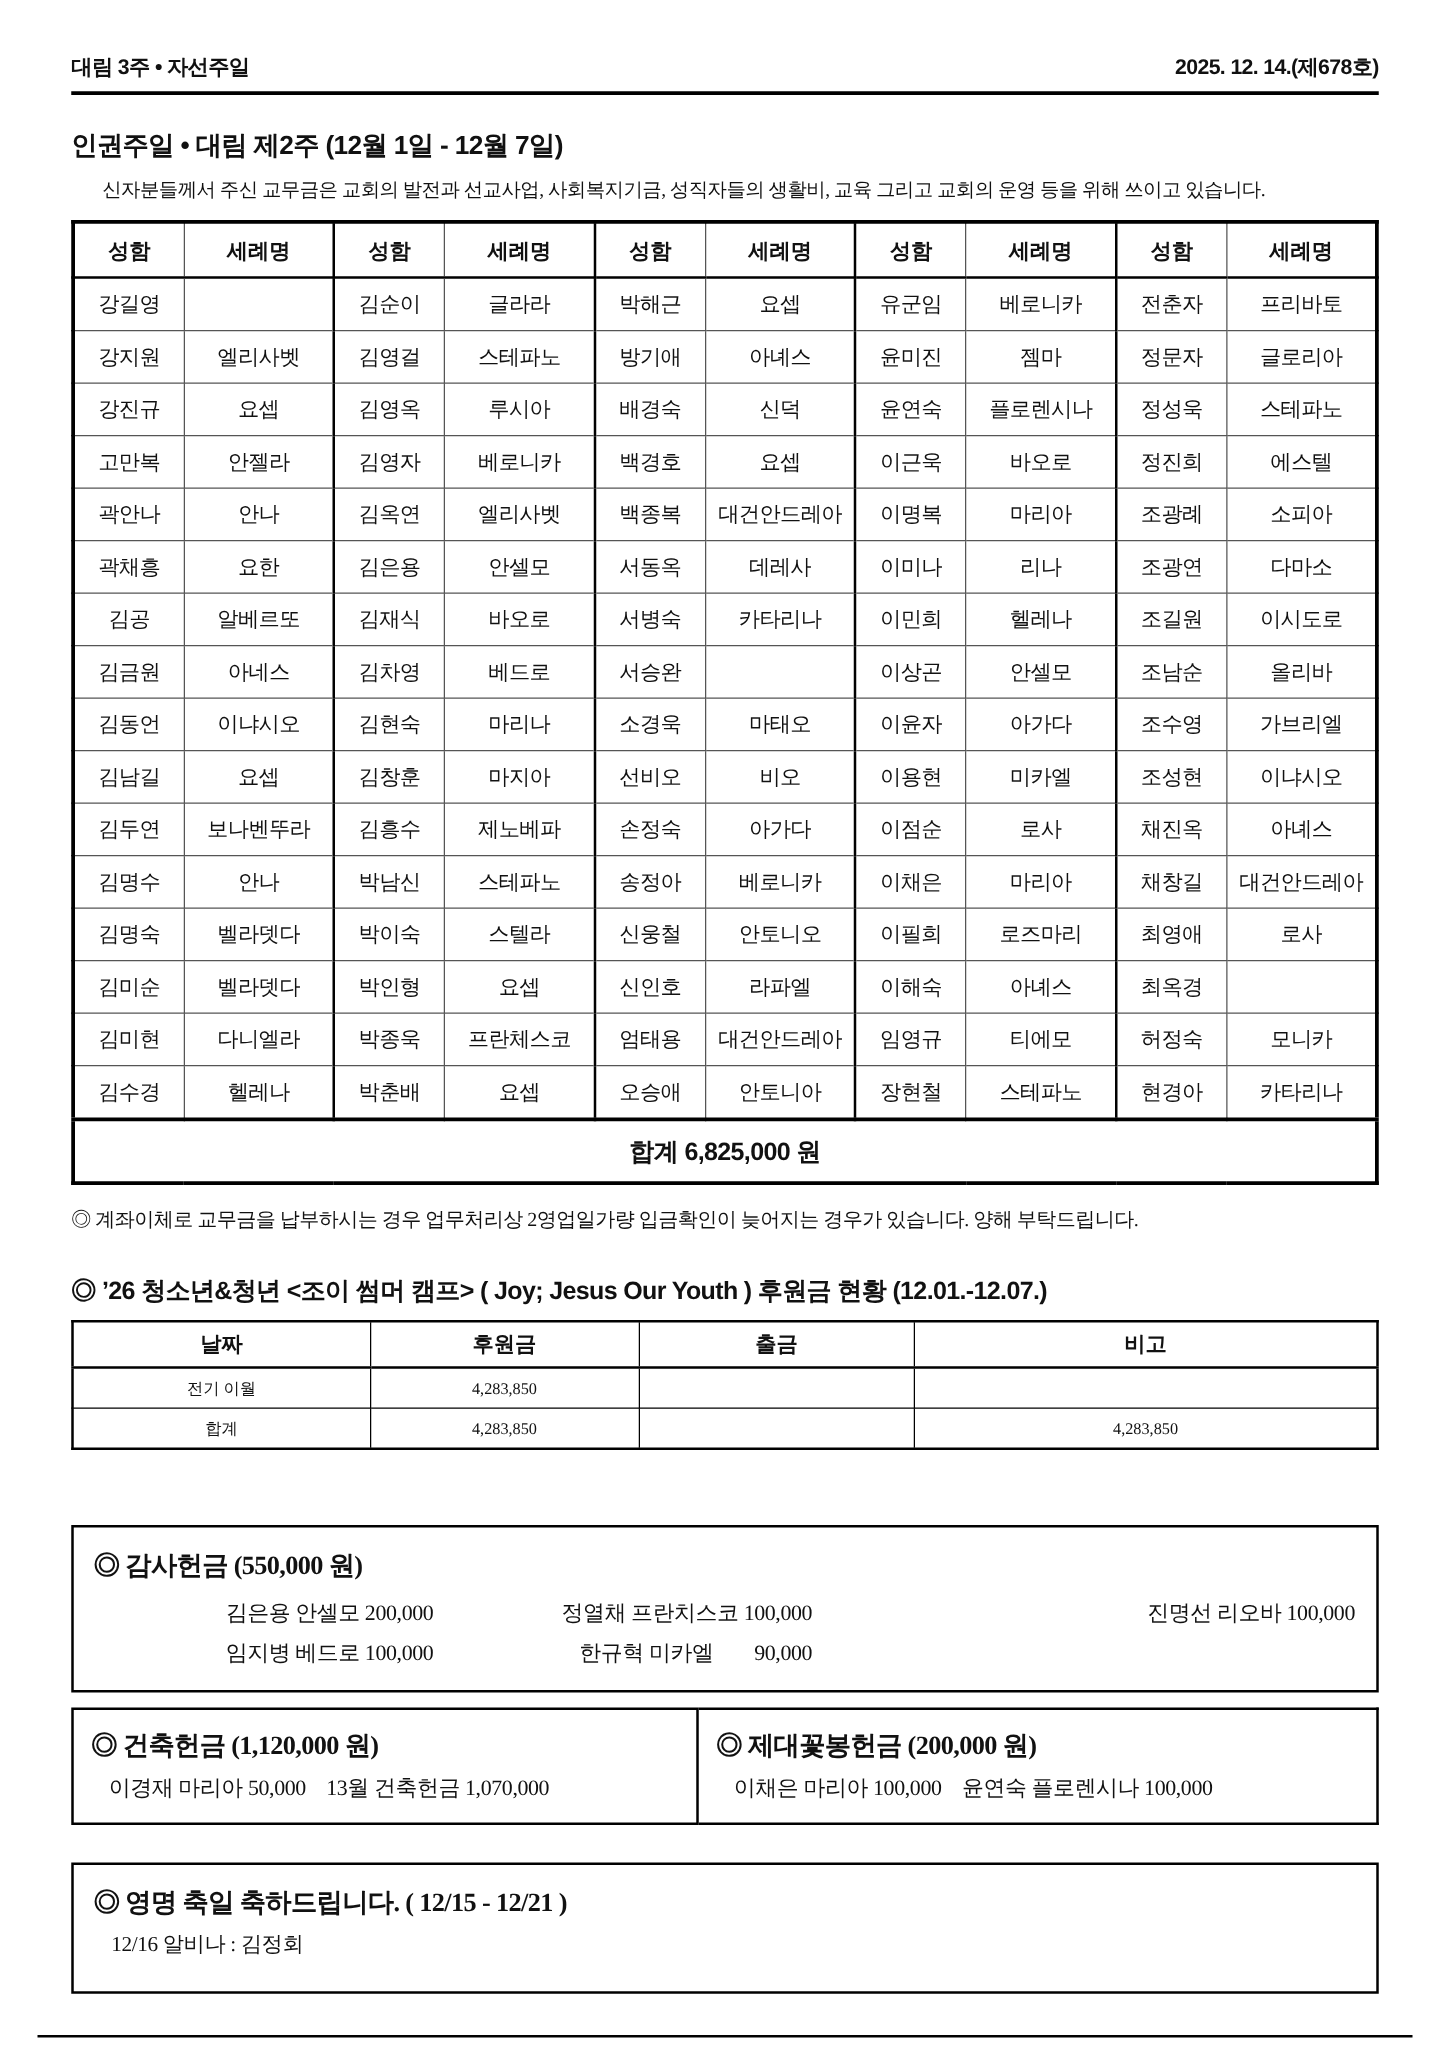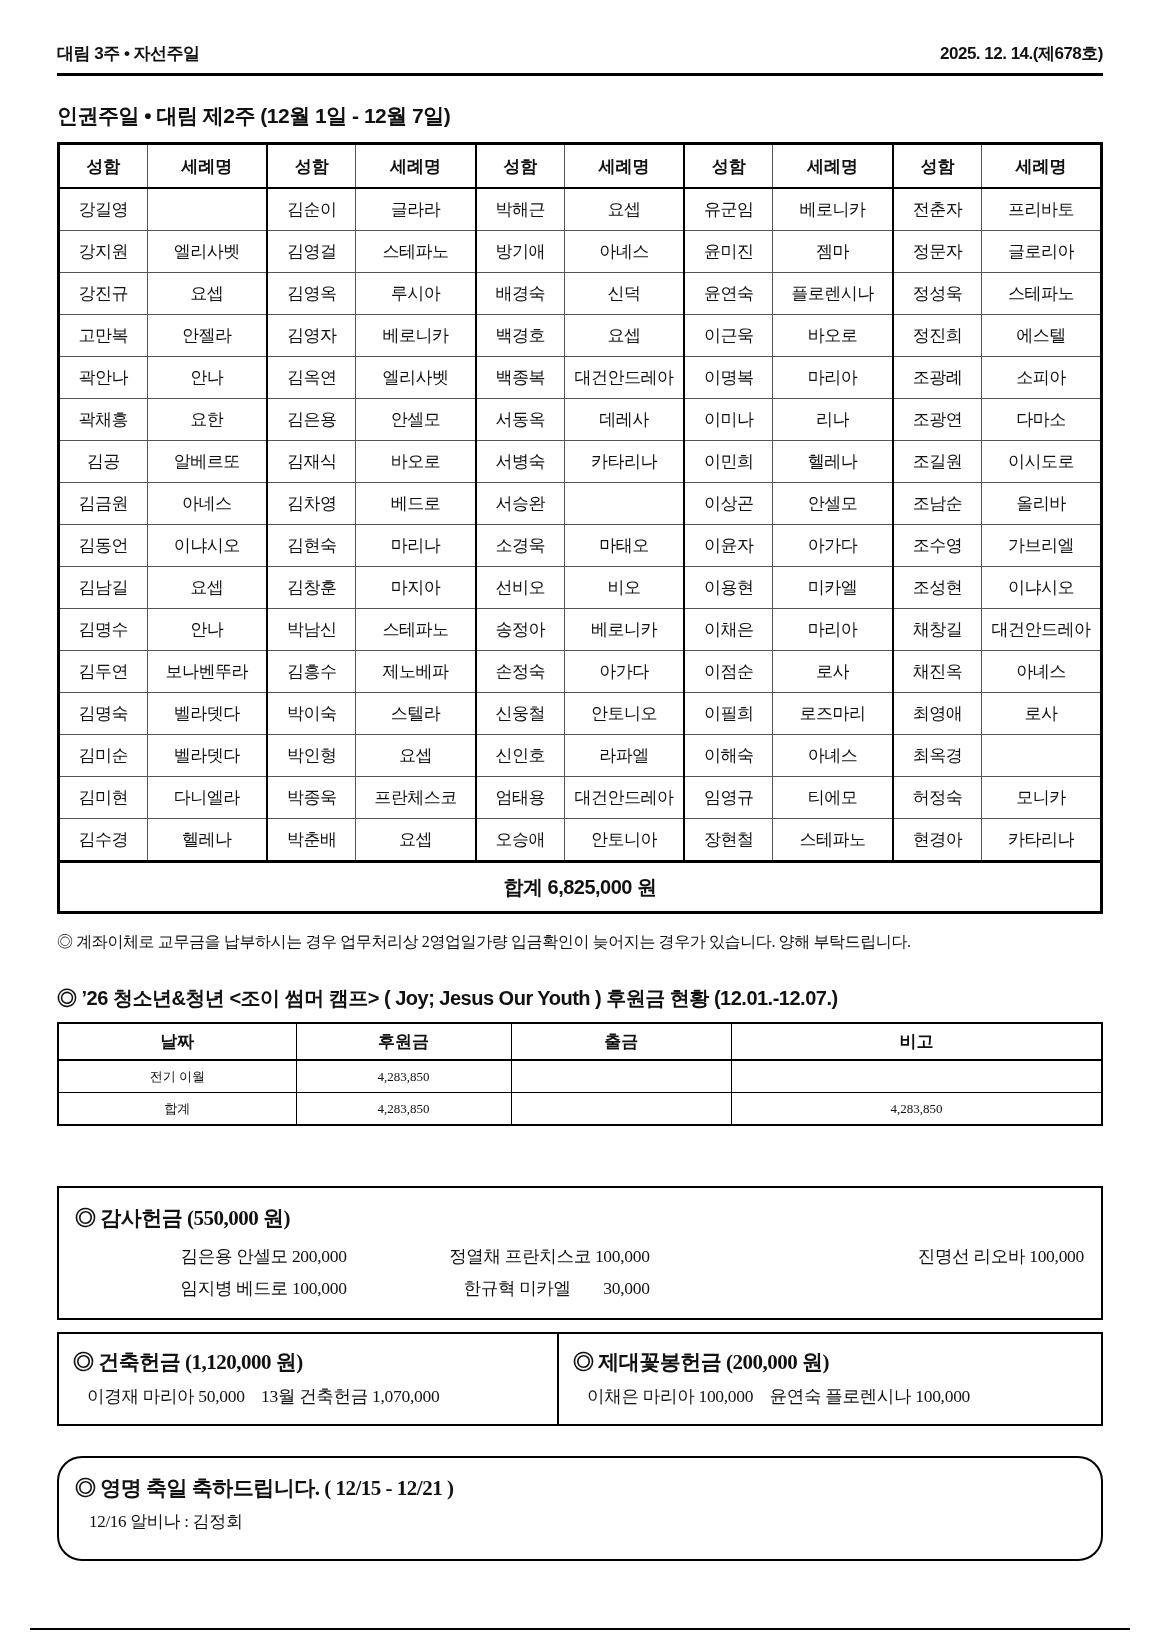--- a/index.html
+++ b/index.html
@@ -48,37 +48,38 @@
   table.entries td { font-size:17.5px; white-space:pre; height:30px; text-align:right;
     vertical-align:middle; border:none; letter-spacing:-0.3px; }
   .entries col.e1 { width:27%; } .entries col.e2 { width:30%; } .entries col.e3 { width:43%; }
 
   .half-row { display:flex; margin-top:12px; }
   .half { box-sizing:border-box; border:2.5px solid #000; padding:8px 14px 16px 14px; }
   .half.left { flex:0 0 48%; }
   .half.right { flex:0 0 52%; border-left:none; }
   .box-line { font-size:17.5px; white-space:pre; margin:4px 0 0 14px; letter-spacing:-0.3px; }
 
-  .feast { margin-top:30px; padding-bottom:26px;border-radius:25px; }
+  .feast { margin-top:30px; padding-bottom:26px; }
   .feast .box-line { font-size:17px; margin-top:8px; }
 
   .bottomrule { position:absolute; left:30px; right:30px; bottom:10px; border-top:2px solid #000; }
 </style>
 </head>
 <body>
 
 <div class="page">
 
   <div class="topbar">
     <span>대림 3주 • 자선주일</span>
     <span>2025. 12. 14.(제678호)</span>
   </div>
   <div class="toprule"></div>
 
   <h1 class="doc-title">인권주일 • 대림 제2주 (12월 1일 - 12월 7일)</h1>
+  <p class="intro">신자분들께서 주신 교무금은 교회의 발전과 선교사업, 사회복지기금, 성직자들의 생활비, 교육 그리고 교회의 운영 등을 위해 쓰이고 있습니다.</p>
 
   <table class="offering">
     <colgroup>
       <col class="c-name">
         <col class="c-bapt">
         <col class="c-name">
         <col class="c-bapt">
       <col class="c-name">
         <col class="c-bapt">
         <col class="c-name">
@@ -215,42 +216,42 @@
           <td>김창훈</td>
           <td>마지아</td>
           <td>선비오</td>
           <td>비오</td>
           <td>이용현</td>
           <td>미카엘</td>
           <td>조성현</td>
           <td>이냐시오</td>
         </tr>
         <tr>
+          <td>김두연</td>
+          <td>보나벤뚜라</td>
+          <td>김흥수</td>
+          <td>제노베파</td>
+          <td>손정숙</td>
+          <td>아가다</td>
+          <td>이점순</td>
+          <td>로사</td>
+          <td>채진옥</td>
+          <td>아녜스</td>
+        </tr>
+        <tr>
           <td>김명수</td>
           <td>안나</td>
           <td>박남신</td>
           <td>스테파노</td>
           <td>송정아</td>
           <td>베로니카</td>
           <td>이채은</td>
           <td>마리아</td>
           <td>채창길</td>
           <td>대건안드레아</td>
-        </tr>
-        <tr>
-          <td>김두연</td>
-          <td>보나벤뚜라</td>
-          <td>김흥수</td>
-          <td>제노베파</td>
-          <td>손정숙</td>
-          <td>아가다</td>
-          <td>이점순</td>
-          <td>로사</td>
-          <td>채진옥</td>
-          <td>아녜스</td>
         </tr>
         <tr>
           <td>김명숙</td>
           <td>벨라뎃다</td>
           <td>박이숙</td>
           <td>스텔라</td>
           <td>신웅철</td>
           <td>안토니오</td>
           <td>이필희</td>
           <td>로즈마리</td>
@@ -344,21 +345,21 @@
           <col class="e3">
         </colgroup>
       <tbody>
           <tr>
             <td>김은용 안셀모 200,000</td>
             <td>정열채 프란치스코 100,000</td>
             <td>진명선 리오바 100,000</td>
           </tr>
           <tr>
             <td>임지병 베드로 100,000</td>
-            <td>한규혁 미카엘        30,000</td>
+            <td>한규혁 미카엘        90,000</td>
             <td></td>
           </tr>
         </tbody>
     </table>
   </div>
 
   <div class="half-row">
     <div class="half left">
       <div class="box-title">◎ 건축헌금 (1,120,000 원)</div>
       <div class="box-line">이경재 마리아 50,000    13월 건축헌금 1,070,000</div>

